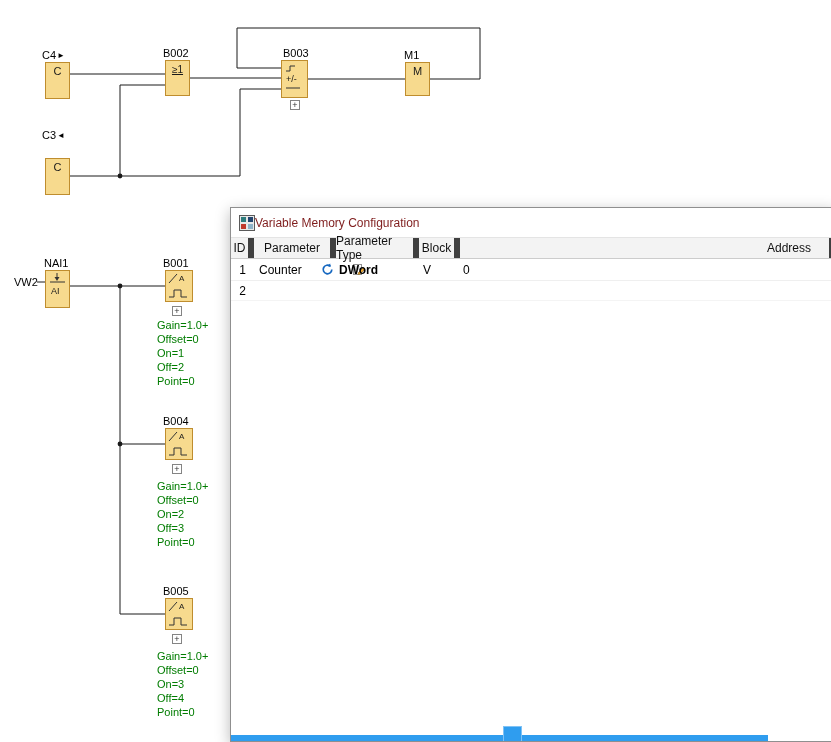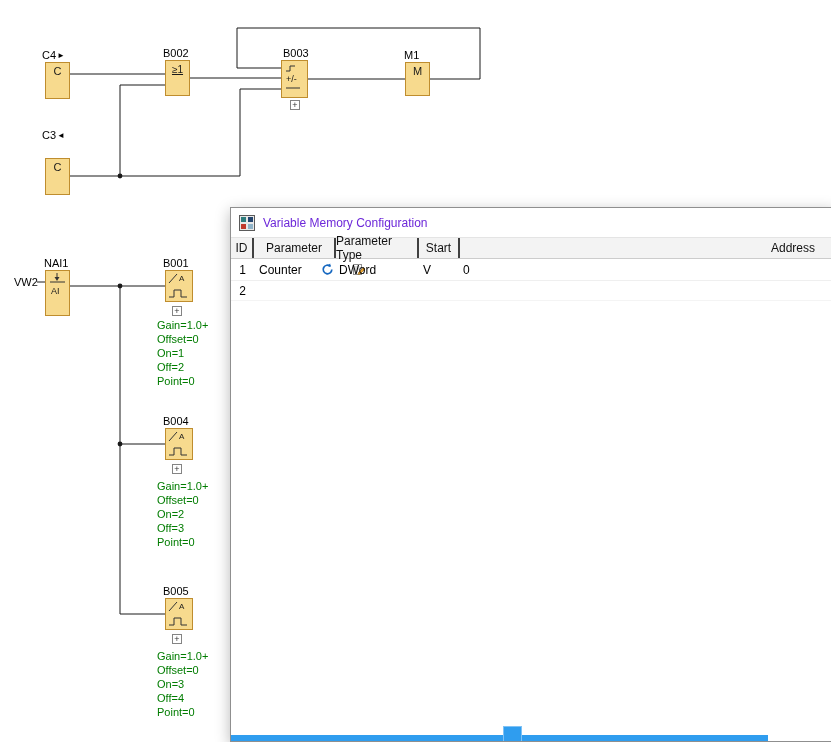--- a/index.html
+++ b/index.html
@@ -14,39 +14,39 @@
   .blk-label{position:absolute;z-index:2;font-size:11px;color:#000;white-space:nowrap}
   .marker{font-size:8px;margin-left:1px;vertical-align:1px}
   .params{position:absolute;z-index:2;font-size:11px;line-height:14px;color:#007c00;white-space:nowrap}
   .expand{position:absolute;z-index:2;width:10px;height:10px;background:#fff;border:1px solid #848484;
     font-size:9px;line-height:8px;text-align:center;color:#333}
   
   .dialog{position:absolute;left:230px;top:207px;width:606px;height:535px;background:#fff;
     border:1px solid #8f8f8f;box-shadow:0 4px 14px rgba(0,0,0,.28);z-index:10;overflow:hidden}
   .titlebar{height:30px;display:flex;align-items:center;padding-left:8px;background:#fff;
     border-bottom:1px solid #e4e4e4}
-  .dlg-title{font-size:12px;margin-left:8px;color:#6d28d9}
+  .dlg-title{font-size:12px;color:#7f1d1d}
   .thead{display:flex;height:21px;background:#f3f3f3;border-bottom:1px solid #cccccc;
     font-size:12px;color:#111;align-items:stretch}
-  .th{border-right:2px solid #404040;display:flex;align-items:center;justify-content:center}
+  .th{border-right:6px solid #404040;display:flex;align-items:center;justify-content:center}
   .col-id{width:23px}
   .col-block{width:142px}
   .col-param{width:82px}
   .col-type{width:83px}
   .col-range{width:41px}
   .col-addr{flex:1}
   .th.col-addr{justify-content:flex-end;padding-right:18px}
   .trow{display:flex;align-items:center;font-size:12px;color:#000}
   .row1{height:22px;border-bottom:1px solid #efefef}
   .row2{height:20px;border-bottom:1px solid #f4f4f4}
   .td{display:flex;align-items:center;height:100%}
   .td.col-id{justify-content:center}
   .td.col-block{padding-left:3px;gap:4px}
   .td.col-param{padding-left:5px;gap:19px}
-  .td.col-type{padding-left:3px;font-weight:normal}
+  .td.col-type{padding-left:3px;font-weight:bold}
   .td.col-range{padding-left:4px}
   .td.col-addr{padding-left:3px}
   .icon-btn{display:inline-flex;align-items:center}
   .blue-strip{position:absolute;left:0;top:527px;width:537px;height:7px;background:#2f9def}
   .blue-bump{position:absolute;left:272px;top:518px;width:19px;height:16px;background:#2f9def;
     border:1px solid #7fc2f5}
 </style>
 </head>
 <body>
 
@@ -102,21 +102,21 @@
   </div>
   <div class="expand" style="left:290px;top:100px"><span>+</span></div>
 
   <div class="blk-label" style="left:404px;top:49px">M1</div>
   <div class="block" style="left:405px;top:62px;width:25px;height:34px">
     <span class="blk-sym">M</span>
   </div>
 
   <div class="blk-label" style="left:44px;top:257px">NAI1</div>
   <div class="blk-label" style="left:14px;top:276px">VW2</div>
-  <div class="block" style="left:45px;top:270px;width:25px;height:46px">
+  <div class="block" style="left:45px;top:270px;width:25px;height:38px">
     <svg width="23" height="28" viewBox="0 0 23 28">
       <line x1="11" y1="2" x2="11" y2="8" stroke="#333"></line>
       <path d="M8.5 6 L11 10 L13.5 6 Z" fill="#333"></path>
       <line x1="4" y1="11" x2="19" y2="11" stroke="#333"></line>
       <text x="5" y="23" font-size="9" fill="#1a1a1a">AI</text>
     </svg>
   </div>
 
   <div class="blk-label" style="left:163px;top:257px">B001</div>
   <div class="block" style="left:165px;top:270px;width:28px;height:32px">
@@ -178,21 +178,21 @@
         <rect x="2" y="9" width="5" height="5" fill="#c0392b"></rect>
         <rect x="9" y="9" width="5" height="5" fill="#8fb3c8"></rect>
       </svg>
       <span class="dlg-title">Variable Memory Configuration</span>
     </div>
 
     <div class="thead">
       <div class="th col-id">ID</div>
       <div class="th col-param">Parameter</div>
       <div class="th col-type">Parameter Type</div>
-      <div class="th col-range">Start</div>
+      <div class="th col-range">Block</div>
       <div class="th col-addr">Address</div>
     </div>
 
     <div class="trow row1">
       <div class="td col-id">1</div>
       <div class="td col-param">
         <span>Counter</span>
         <span class="icon-btn">
           <svg width="13" height="13" viewBox="0 0 13 13">
             <path d="M10.8 6.5a4.3 4.3 0 1 1-1.5-3.3" fill="none" stroke="#1668c0" stroke-width="1.7"></path>

